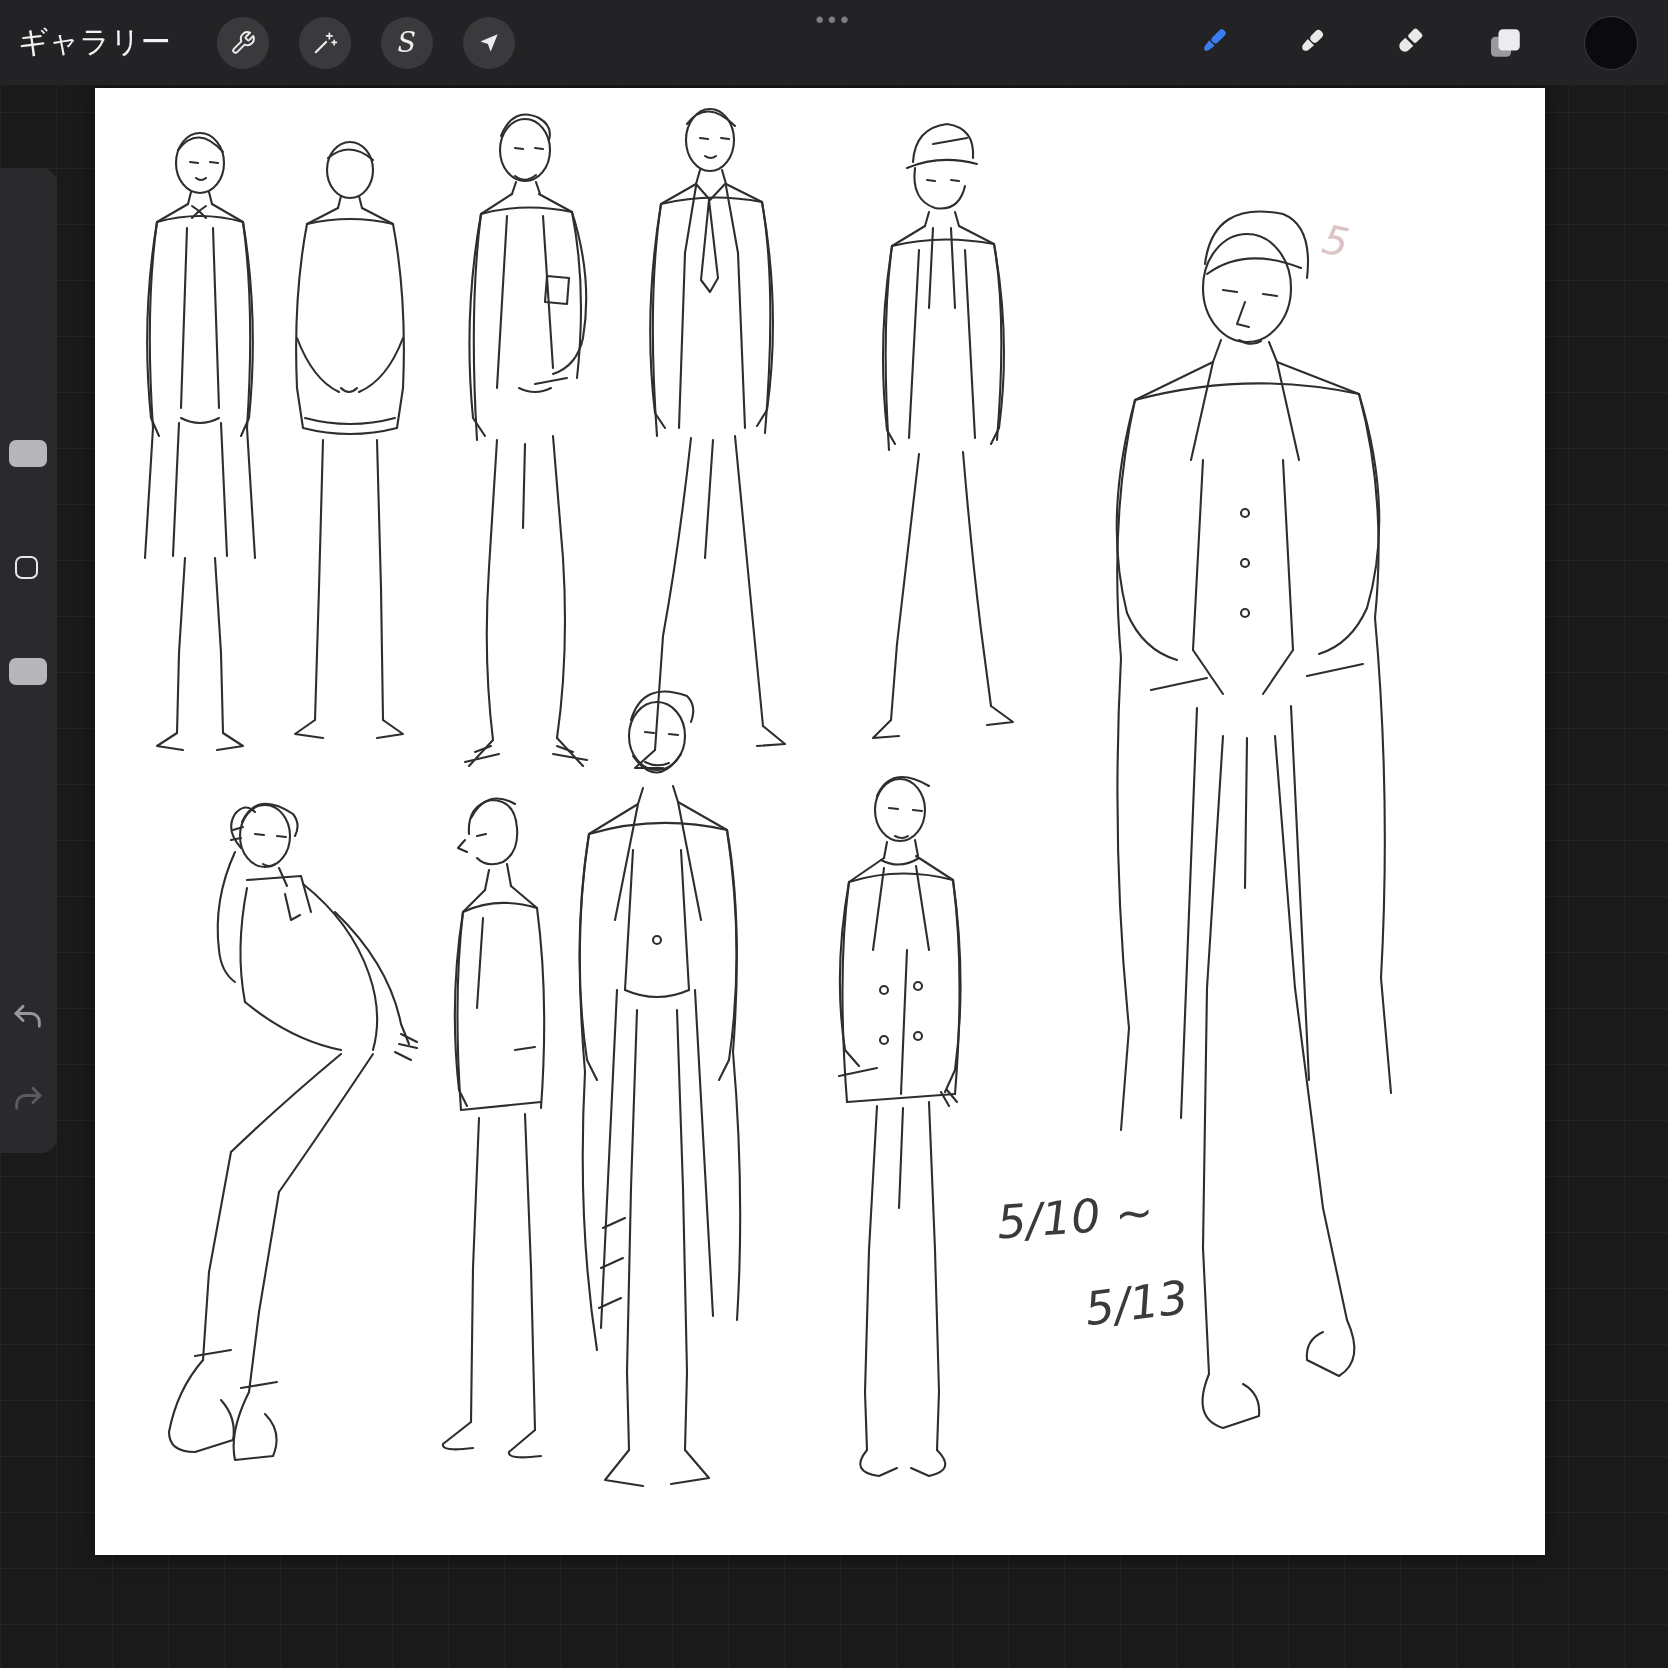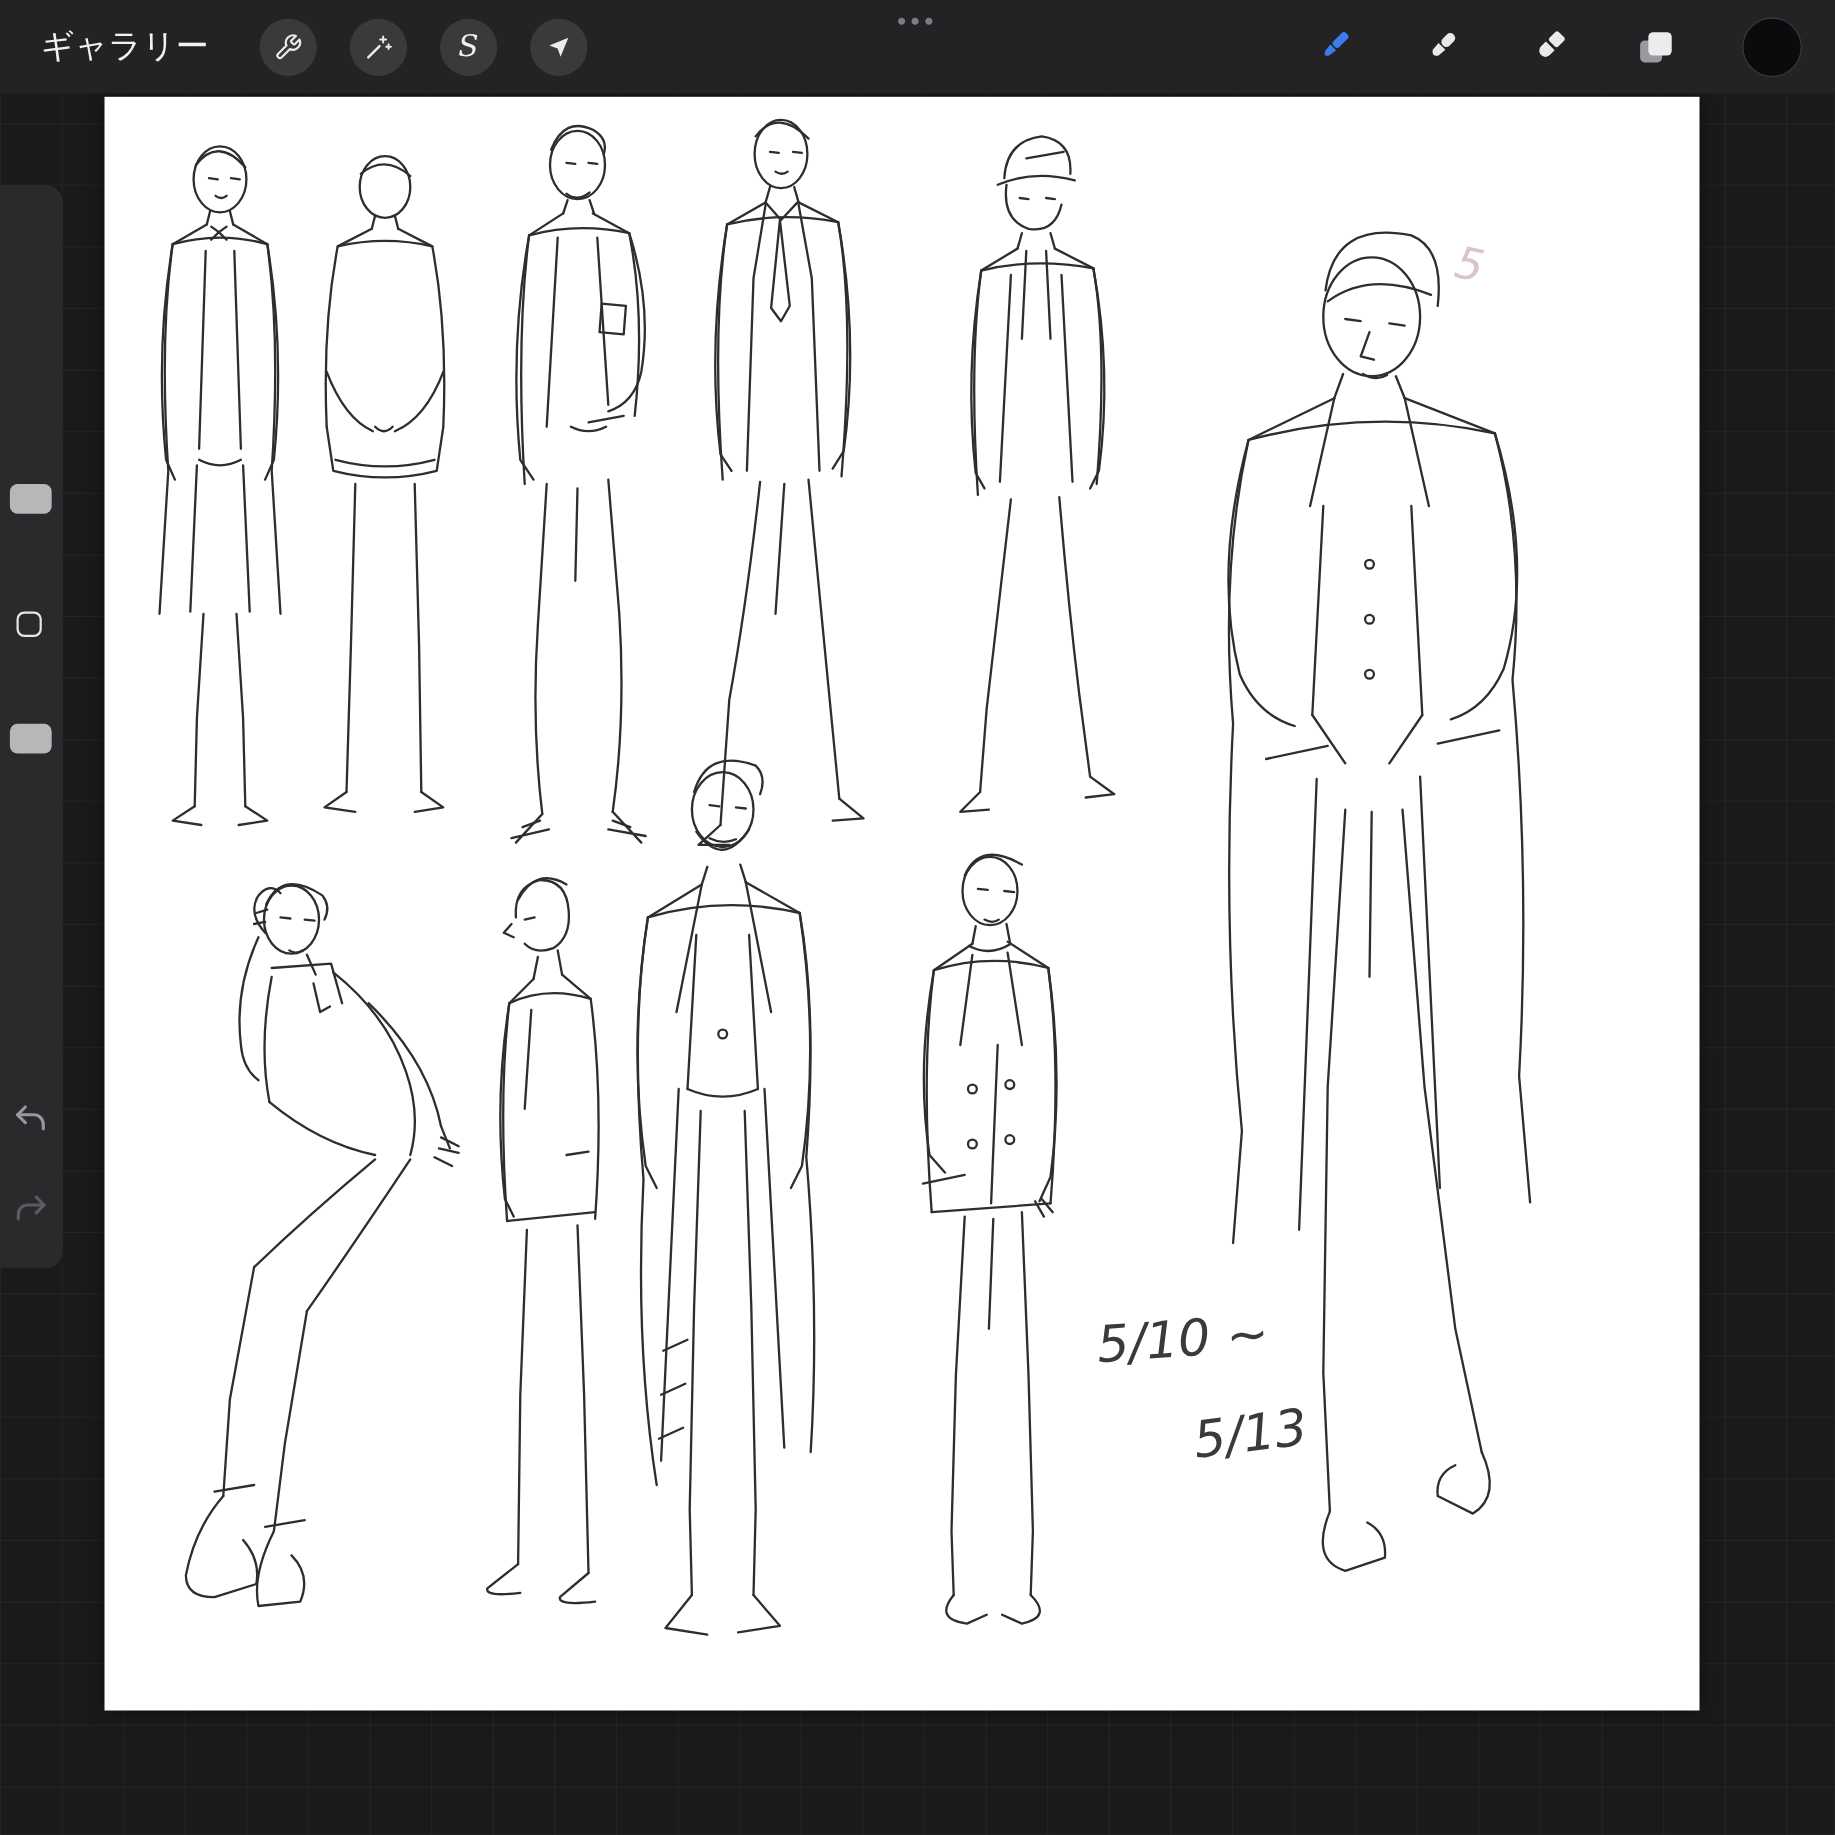--- a/index.html
+++ b/index.html
@@ -13,21 +13,21 @@
     background-image:
       linear-gradient(rgba(255,255,255,0.045) 1px, transparent 1px),
       linear-gradient(90deg, rgba(255,255,255,0.045) 1px, transparent 1px);
     background-size:56px 56px;
   }
   
   .topbar{
     position:absolute;top:0;left:0;right:0;height:85px;background:#232325;
     display:flex;align-items:center;justify-content:space-between;z-index:30;
   }
-  .tb-left{display:flex;align-items:center;gap:30px;padding-left:37px;}
+  .tb-left{display:flex;align-items:center;gap:30px;padding-left:18px;}
   .gallery{color:#f2f2f4;font-size:30px;margin-right:16px;cursor:pointer;}
   .circle-btn{
     width:52px;height:52px;border-radius:50%;background:#3a3a3d;border:none;
     display:flex;align-items:center;justify-content:center;padding:0;cursor:pointer;
   }
   .sel-glyph{color:#f0f0f2;font-size:27px;font-style:italic;font-family:"DejaVu Serif", serif;}
   .tb-center{
     position:absolute;left:50%;top:8px;transform:translateX(-50%);
     color:#7e7e82;font-size:24px;letter-spacing:4px;line-height:1;cursor:pointer;
   }

